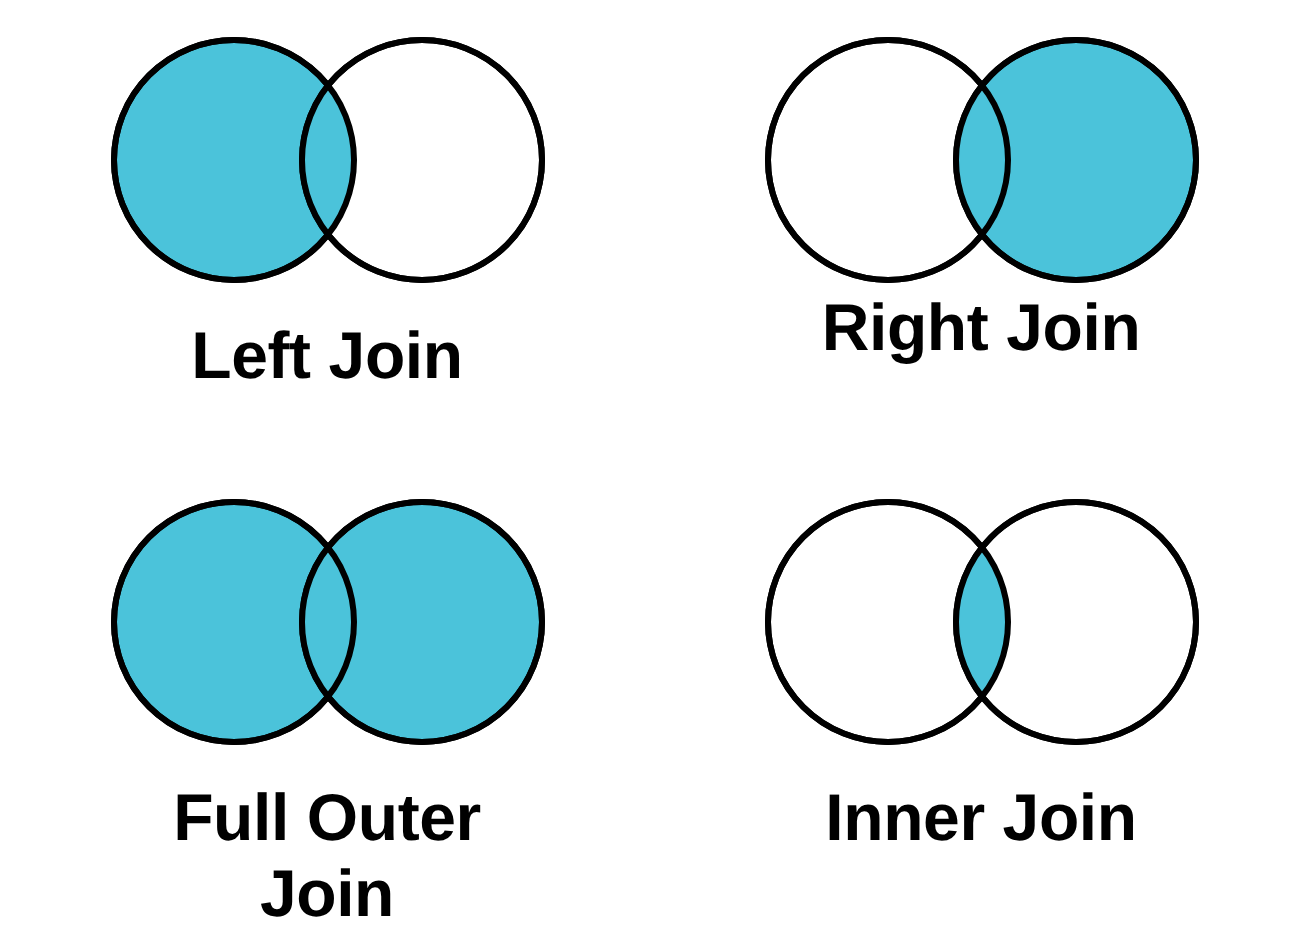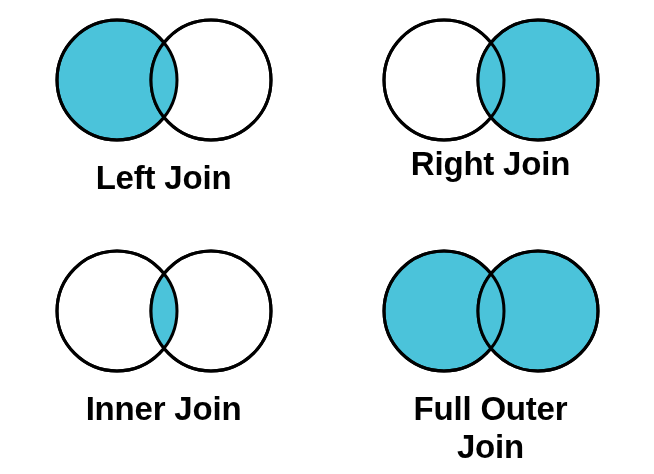--- a/index.html
+++ b/index.html
@@ -83,47 +83,47 @@
               <circle cx="157" cy="65" r="60"></circle>
             </clipPath>
           <circle cx="63" cy="65" r="60" clip-path="url(#clipRightJoinR)" fill="#4bc3da" stroke="none"></circle>
           <circle cx="63" cy="65" r="60" fill="none" stroke="#000000" stroke-width="3"></circle>
           <circle cx="157" cy="65" r="60" fill="none" stroke="#000000" stroke-width="3"></circle>
         </g>
       </svg>
       <div class="caption">Right Join</div>
     </div>
 
-    <div class="cell cell-inner-join">
-      <svg class="venn" width="220" height="130" viewBox="0 0 220 130">
-        <g>
-          <circle cx="63" cy="65" r="60" fill="#ffffff" stroke="#000000" stroke-width="3"></circle>
-          <circle cx="157" cy="65" r="60" fill="#ffffff" stroke="#000000" stroke-width="3"></circle>
-          <clipPath id="clipInnerJoinL">
-              <circle cx="63" cy="65" r="60"></circle>
-            </clipPath>
-          <circle cx="157" cy="65" r="60" clip-path="url(#clipInnerJoinL)" fill="#4bc3da" stroke="none"></circle>
-          <circle cx="63" cy="65" r="60" fill="none" stroke="#000000" stroke-width="3"></circle>
-          <circle cx="157" cy="65" r="60" fill="none" stroke="#000000" stroke-width="3"></circle>
-        </g>
-      </svg>
-      <div class="caption">Inner Join</div>
-    </div>
-
     <div class="cell cell-full-outer-join">
       <svg class="venn" width="220" height="130" viewBox="0 0 220 130">
         <g>
           <circle cx="63" cy="65" r="60" fill="#4bc3da" stroke="#000000" stroke-width="3"></circle>
           <circle cx="157" cy="65" r="60" fill="#4bc3da" stroke="#000000" stroke-width="3"></circle>
           <clipPath id="clipFullOuterL">
               <circle cx="63" cy="65" r="60"></circle>
             </clipPath>
           <circle cx="157" cy="65" r="60" clip-path="url(#clipFullOuterL)" fill="#4bc3da" stroke="none"></circle>
           <circle cx="63" cy="65" r="60" fill="none" stroke="#000000" stroke-width="3"></circle>
           <circle cx="157" cy="65" r="60" fill="none" stroke="#000000" stroke-width="3"></circle>
         </g>
       </svg>
       <div class="caption">Full Outer
 Join</div>
     </div>
 
+    <div class="cell cell-inner-join">
+      <svg class="venn" width="220" height="130" viewBox="0 0 220 130">
+        <g>
+          <circle cx="63" cy="65" r="60" fill="#ffffff" stroke="#000000" stroke-width="3"></circle>
+          <circle cx="157" cy="65" r="60" fill="#ffffff" stroke="#000000" stroke-width="3"></circle>
+          <clipPath id="clipInnerJoinL">
+              <circle cx="63" cy="65" r="60"></circle>
+            </clipPath>
+          <circle cx="157" cy="65" r="60" clip-path="url(#clipInnerJoinL)" fill="#4bc3da" stroke="none"></circle>
+          <circle cx="63" cy="65" r="60" fill="none" stroke="#000000" stroke-width="3"></circle>
+          <circle cx="157" cy="65" r="60" fill="none" stroke="#000000" stroke-width="3"></circle>
+        </g>
+      </svg>
+      <div class="caption">Inner Join</div>
+    </div>
+
   </div>
 </div>
 
 </body></html>

